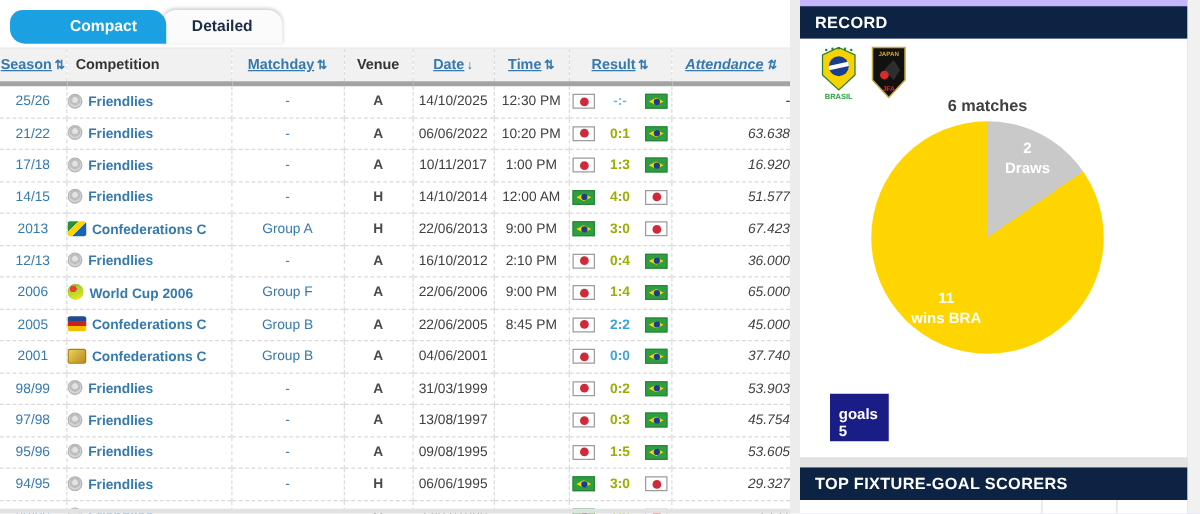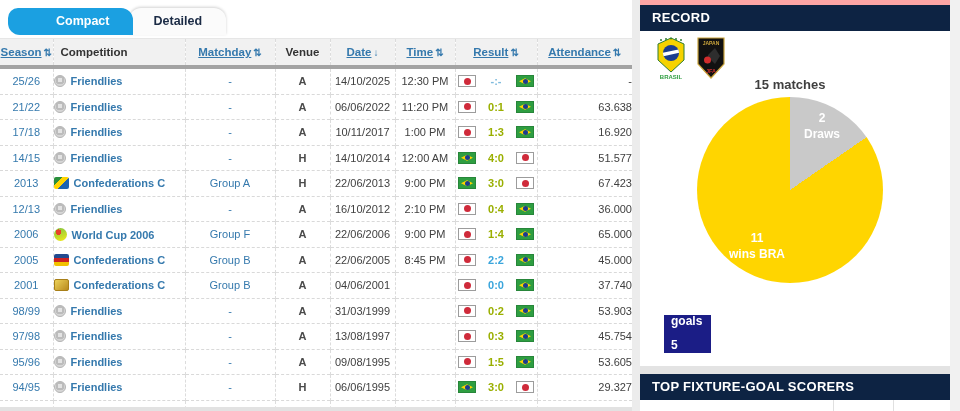--- a/index.html
+++ b/index.html
@@ -13,21 +13,21 @@
   .tabs{position:absolute;left:8px;top:8px;display:flex;z-index:3;}
   .tab{height:27px;line-height:27px;padding:0 24px;font-weight:bold;font-size:12.5px;cursor:pointer;}
   .tab-active{background:#1ba0e1;color:#ffffff;border-radius:10px 12px 0 12px;z-index:2;padding-left:48px;}
   .tab-inactive{background:#fbfbfb;color:#1b2b45;border-radius:12px 12px 0 0;box-shadow:0 -1px 3px rgba(0,0,0,0.18);margin-left:-4px;}
 
   table.matches{position:absolute;left:0;top:38px;width:632px;border-collapse:collapse;table-layout:fixed;font-size:11px;}
   table.matches th,table.matches td{padding:0;overflow:hidden;white-space:nowrap;}
   thead th{height:26px;background:#f1f1f1;border-bottom:4px solid #a3a3a3;border-top:1px solid #e6e6e6;
            font-size:11.5px;text-align:center;color:#333;}
   thead th,tbody td{border-right:1px dashed #dcdcdc;}
-  thead th:last-child,tbody td:last-child{border-right:none;}
+  thead th:last-child,tbody td:last-child{border-right:none;font-style:italic;}
   tbody td{height:24.5px;border-top:1px dashed #d9d9d9;text-align:center;color:#404040;}
   tbody tr:first-child td{border-top:none;}
   a.hlink{color:#3579ad;text-decoration:underline;cursor:pointer;font-weight:bold;}
   .sort-ic{font-size:10px;font-weight:bold;color:#3579ad;margin-left:2px;text-decoration:none;display:inline-block;}
   td.c-comp{text-align:left;padding-left:7px;}
   td.c-att{text-align:right;padding-right:7px;}
   a.season-link{color:#3579ad;text-decoration:none;cursor:pointer;}
   a.comp-link{color:#3579ad;font-weight:bold;text-decoration:none;cursor:pointer;margin-top:48px;}
   a.md-link{color:#3579ad;text-decoration:none;cursor:pointer;}
   .muted{color:#9a9a9a;}
@@ -50,21 +50,21 @@
       clip-path:polygon(50% 0,100% 50%,50% 100%,0 50%);}
   .flag-bra::after{content:"";position:absolute;left:50%;top:50%;width:5px;height:5px;margin:-2.5px 0 0 -2.5px;background:#1b3d8f;border-radius:50%;}
   .score{font-weight:bold;min-width:24px;text-align:center;cursor:pointer;text-decoration:none;}
   .r-win{color:#9aaf00;}
   .r-draw{color:#3aa5dc;}
   .r-none{color:#7fbbdd;}
 
   .table-footer{position:absolute;left:0;top:407px;width:632px;height:4px;background:#e2e2e2;}
 
   
-  .right-pane{position:absolute;left:640px;top:0;width:320px;height:411px;background:#fca5a5;}
+  .right-pane{position:absolute;left:640px;top:0;width:320px;height:411px;background:#c4b5fd;}
   .right-edge{position:absolute;left:310px;top:0;width:10px;height:411px;background:#f1f1f1;}
 
   .panel-header{position:absolute;left:0;width:310px;height:26px;background:#0d2343;color:#ffffff;
       font-weight:bold;font-size:13px;line-height:26px;padding-left:12px;box-sizing:border-box;
       text-transform:uppercase;letter-spacing:0.3px;}
   .record-header{top:5px;}
   .record-card{position:absolute;left:0;top:31px;width:310px;height:335px;background:#ffffff;border-bottom:1px solid #d8d8d8;}
 
   .badges{position:absolute;left:14px;top:5px;display:flex;gap:6px;}
   .badge{width:34px;height:44px;cursor:pointer;}
@@ -72,21 +72,21 @@
 
   .pie{position:absolute;left:57px;top:66px;width:186px;height:186px;border-radius:50%;}
   .pie-label{position:absolute;font-weight:bold;font-size:12px;color:#ffffff;text-align:center;line-height:1.3;}
   .pie-label-draws{left:152px;top:80px;width:60px;}
   .pie-label-wins{left:87px;top:200px;width:60px;}
 
   .goals-row{position:absolute;left:15px;top:284px;width:290px;height:38px;display:flex;}
   .goals-left{width:234px;background:#ffd500;color:#ffffff;font-weight:bold;font-size:13px;
       display:flex;align-items:center;padding-left:14px;box-sizing:border-box;}
   .goals-right{width:47px;margin-left:9px;background:#1b1d86;color:#ffffff;font-weight:bold;font-size:12px;
-      display:flex;flex-direction:column;justify-content:space-between;padding-left:7px;box-sizing:border-box;line-height:1.15;}
+      display:flex;flex-direction:column;justify-content:flex-end;padding-left:7px;box-sizing:border-box;line-height:1.15;}
 
   .panel-gap{position:absolute;left:0;top:366px;width:310px;height:8px;background:#e3e3e3;}
   .scorers-header{top:374px;}
   .scorers-sliver{position:absolute;left:0;top:400px;width:310px;height:11px;background:#ffffff;}
   .sliver-line{position:absolute;top:0;width:1px;height:11px;background:#e0e0e0;}
 </style>
 </head>
 <body>
 
 <div class="page">
@@ -138,21 +138,21 @@
     </td>
     <td class="c-att">-</td>
   </tr>
 
   <tr>
     <td><a class="season-link">21/22</a></td>
     <td class="c-comp"><span class="ci ci-friendly"></span><a class="comp-link">Friendlies</a></td>
     <td><a class="md-link muted">-</a></td>
     <td class="c-venue">A</td>
     <td>06/06/2022</td>
-    <td>11:20 PM</td>
+    <td>10:20 PM</td>
     <td class="c-result">
       <span class="res-wrap">
         <span class="flag flag-jpn"></span>
         <a class="score r-win">0:1</a>
         <span class="flag flag-bra"></span>
       </span>
     </td>
     <td class="c-att">63.638</td>
   </tr>
 
@@ -385,21 +385,21 @@
         </svg>
         <svg class="badge" viewBox="0 0 34 44">
           <path d="M4 2 L30 2 L30 28 L17 42 L4 28 Z" fill="#111111" stroke="#caa43c" stroke-width="1.2"></path>
           <text x="17" y="9" font-size="5" font-weight="bold" fill="#caa43c" text-anchor="middle" font-family="Liberation Sans, sans-serif">JAPAN</text>
           <path d="M21 12 L26 20 L21 28 L17 24 L13 28 L14 19 Z" fill="#2e2e2e"></path>
           <circle cx="13.5" cy="24" r="3.5" fill="#d22d2d"></circle>
           <text x="17" y="37" font-size="5.5" font-weight="bold" fill="#d22d2d" text-anchor="middle" font-family="Liberation Sans, sans-serif">JFA</text>
         </svg>
       </div>
 
-      <div class="matches-label">15 matches</div>
+      <div class="matches-label">6 matches</div>
 
       <div class="pie" style="background: conic-gradient(rgb(201, 201, 201) 0deg, rgb(201, 201, 201) 55.3846deg, rgb(255, 213, 0) 55.3846deg, rgb(255, 213, 0) 360deg);"></div>
       <div class="pie-label pie-label-draws">
         <div>2</div>
         <div>Draws</div>
       </div>
       <div class="pie-label pie-label-wins">
         <div>11</div>
         <div>wins BRA</div>
       </div>

